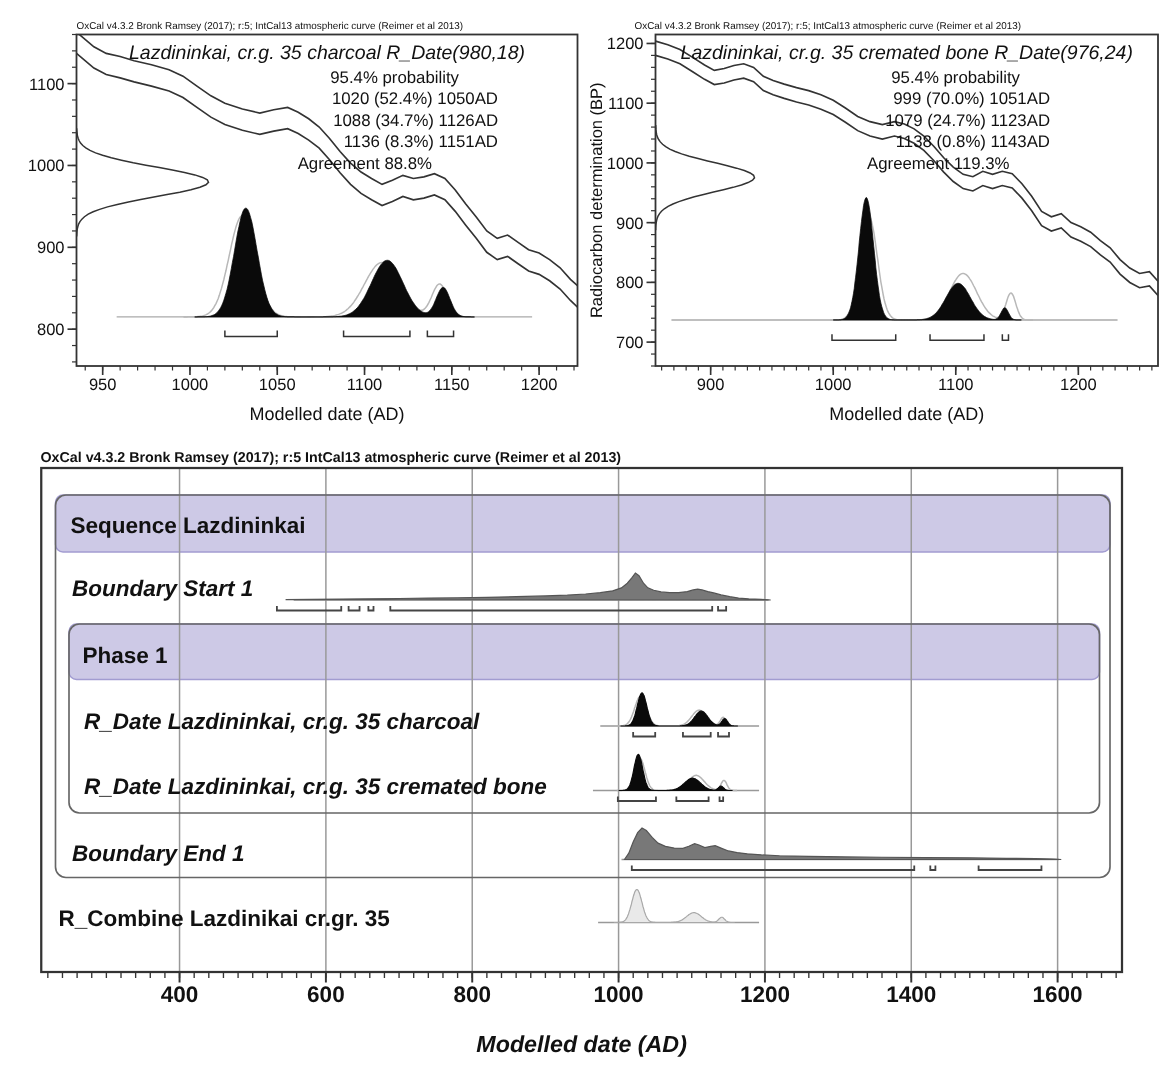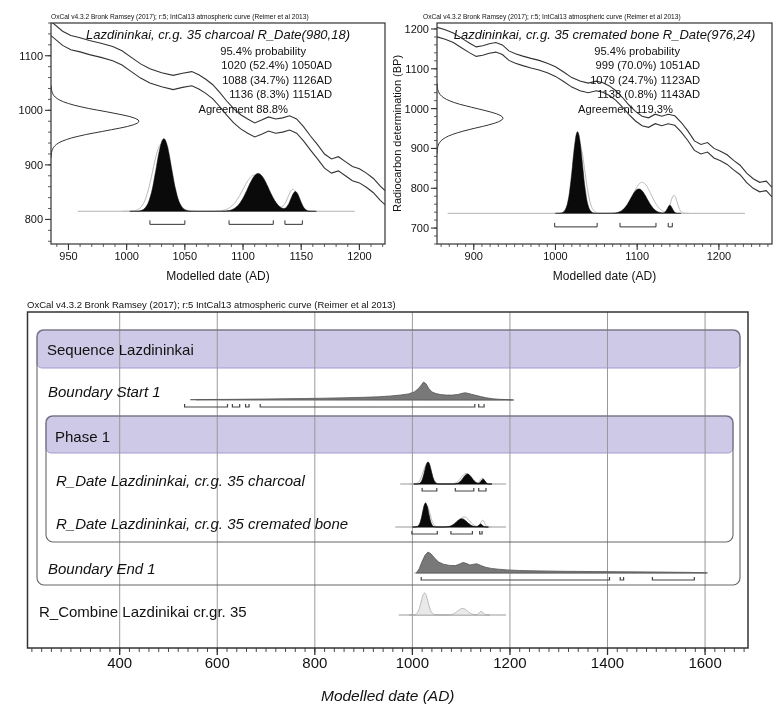--- a/index.html
+++ b/index.html
@@ -1,20 +1,20 @@
 <!DOCTYPE html>
 <html><head>
 <meta charset="utf-8">
 <style>
   html,body{margin:0;padding:0;background:#ffffff;}
   body{width:780px;height:720px;font-family:"Liberation Sans",sans-serif;}
   .fig{width:780px;height:720px;position:relative;background:#fff;}
   .toprow{display:flex;align-items:flex-start;padding-left:18px;padding-top:6px;}
   svg{display:block;}
-  #plot-bottom-wrap{margin-left:14px;margin-top:4px;}
+  #plot-bottom-wrap{margin-left:14px;margin-top:4px;font-weight:bold;}
   text{fill:#111;}
 </style>
 </head>
 <body>
 
 <div class="fig">
   <div class="toprow">
     <svg id="plot-left" width="372" height="286">
         <defs>
           <clipPath id="plot-left-clip">

